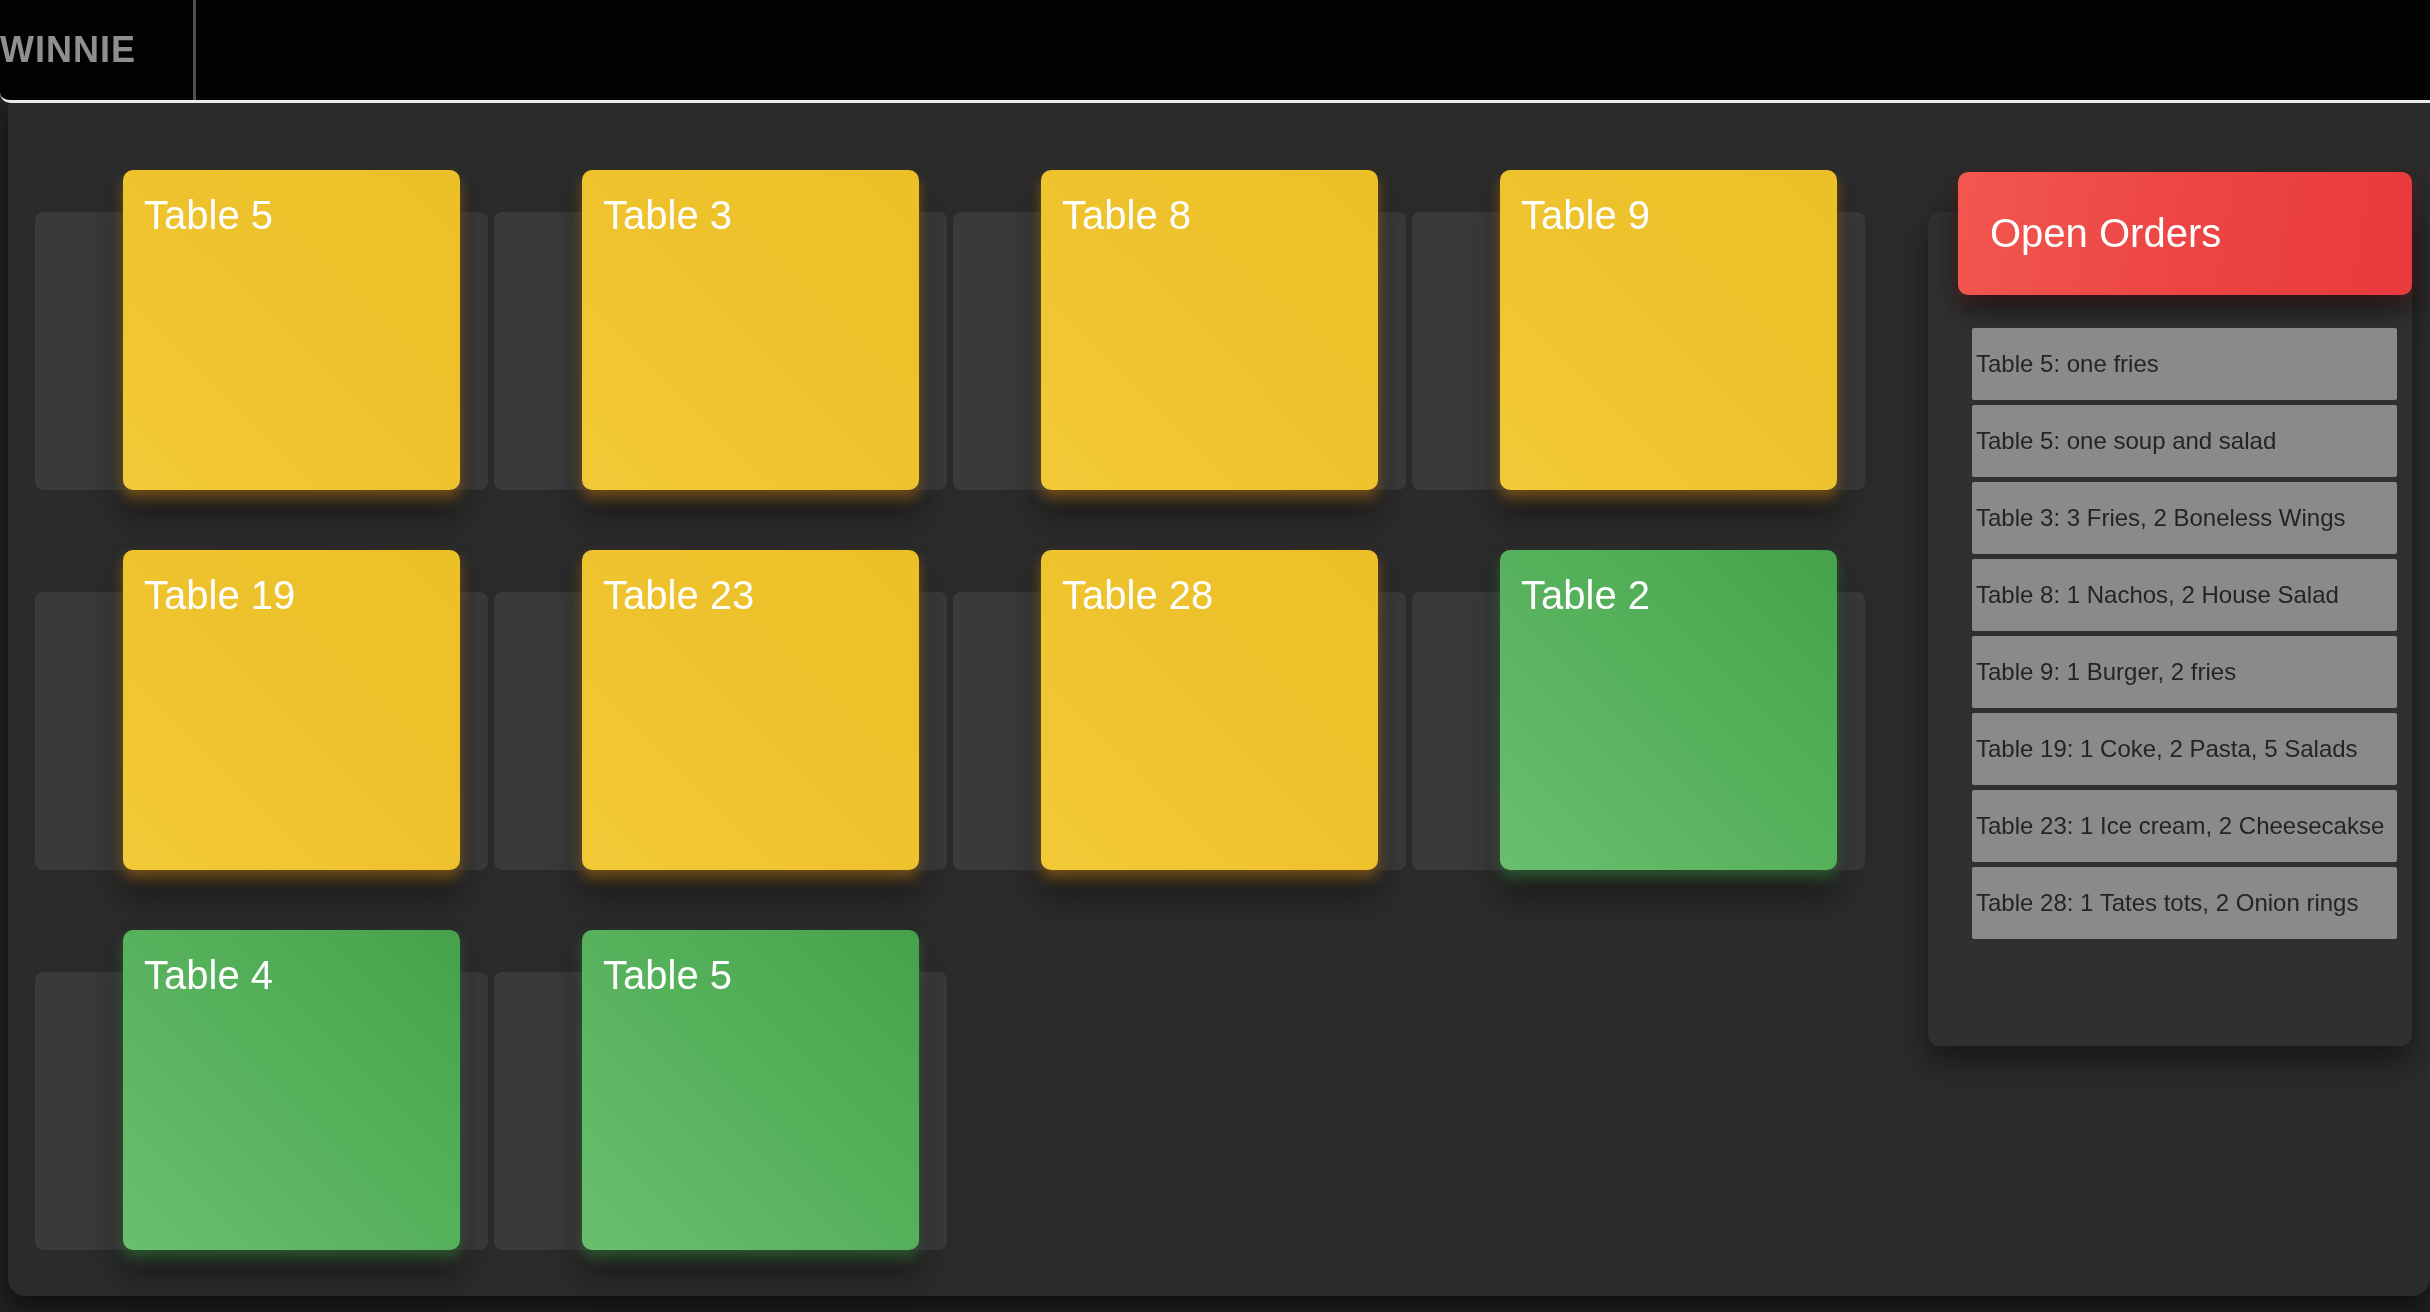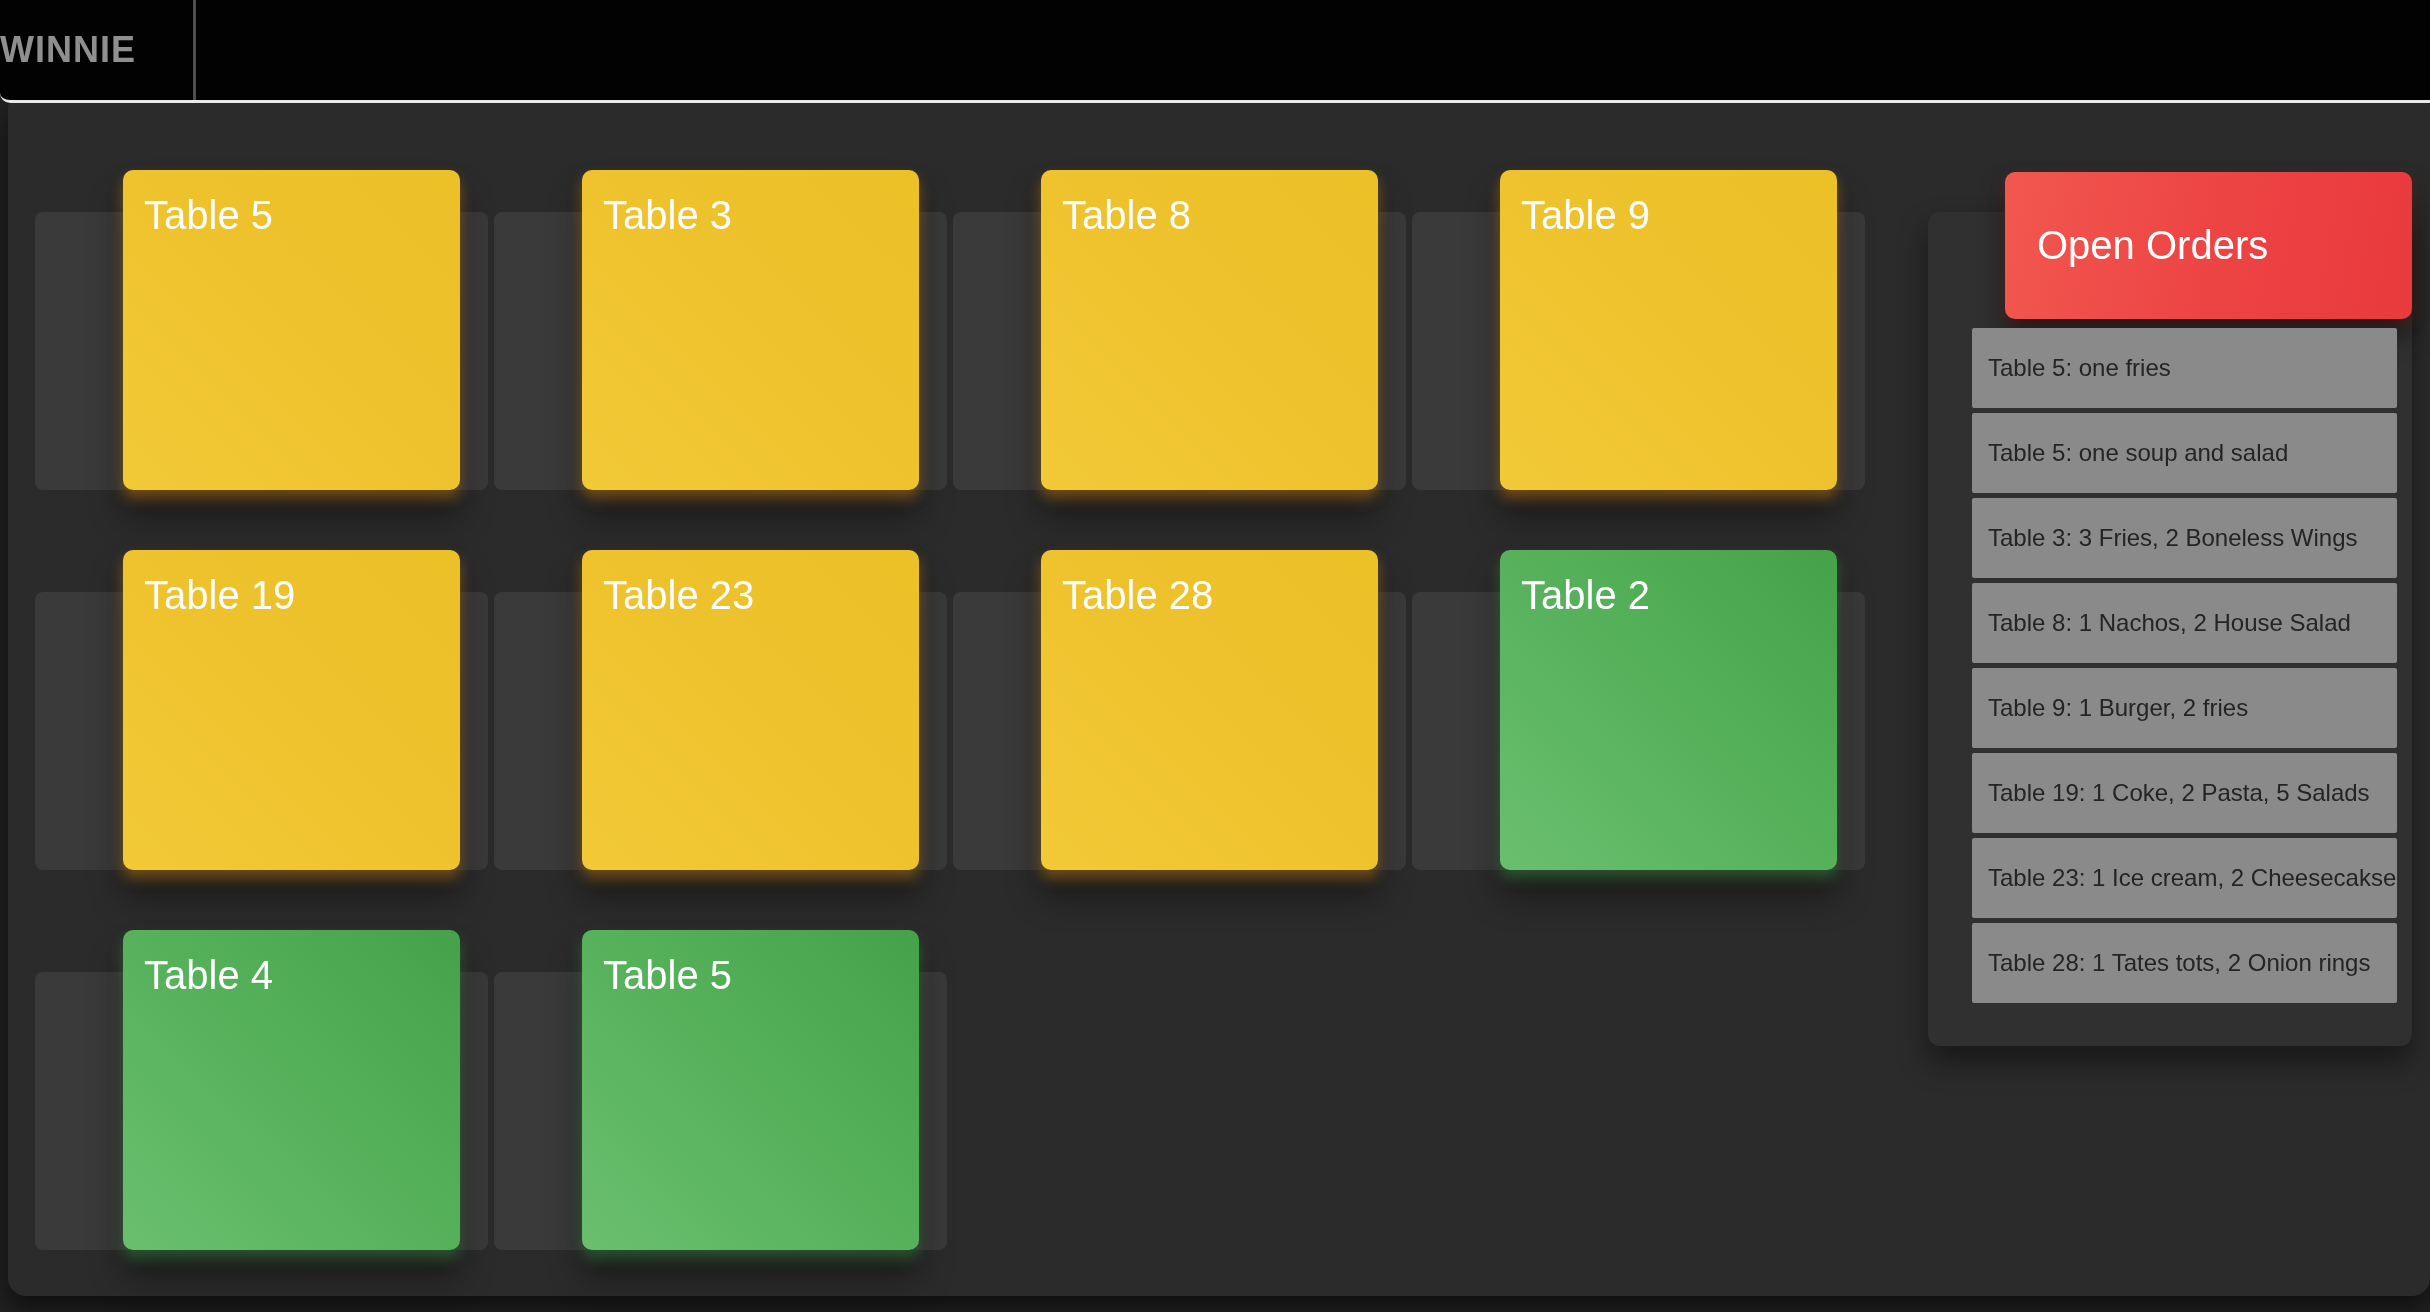--- a/index.html
+++ b/index.html
@@ -68,36 +68,36 @@
   }
 
   
   .sidebar{
     position:absolute;left:1928px;top:212px;width:484px;height:834px;
     background:#303030;border-radius:12px;
     box-shadow:0 16px 30px rgba(0,0,0,.45);
     z-index:20;
   }
   .orders-header{
-    position:absolute;left:30px;right:0;top:-40px;height:147px;
+    position:absolute;left:30px;right:0;top:-40px;height:123px;
     border-radius:10px;
     background:linear-gradient(100deg,#f2574f 0%,#ec4343 55%,#e93a3e 100%);
     box-shadow:0 16px 24px rgba(0,0,0,.50), 0 6px 14px rgba(200,40,40,.35);
     display:flex;align-items:center;
     padding-left:32px;box-sizing:border-box;
-    color:#ffffff;font-size:40px;margin-left:47px;
+    color:#ffffff;font-size:40px;
   }
   .orders-list{
     position:absolute;left:44px;right:15px;top:116px;
   }
   .order-item{
-    height:80px;margin-bottom:5px;
+    height:72px;margin-bottom:5px;
     background:#8a8a8a;border-radius:2px;
     display:flex;align-items:center;
-    padding-left:16px;box-sizing:border-box;
+    padding-left:4px;box-sizing:border-box;
     color:#242424;font-size:24px;
     cursor:pointer;
   }
 </style>
 </head>
 <body>
 
 <div class="topbar">
   <div class="brand-tab">
     <span>WINNIE</span>

